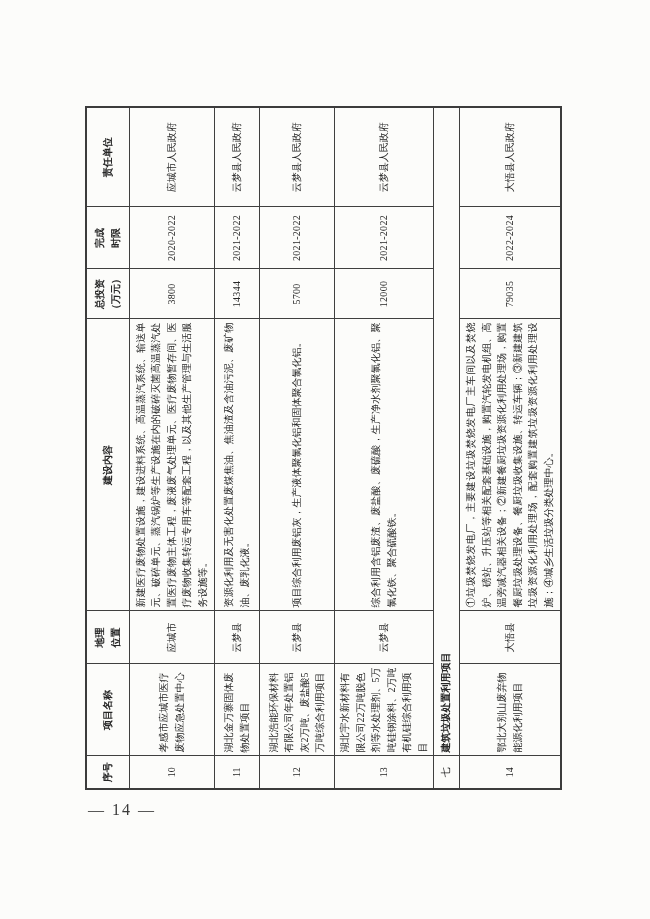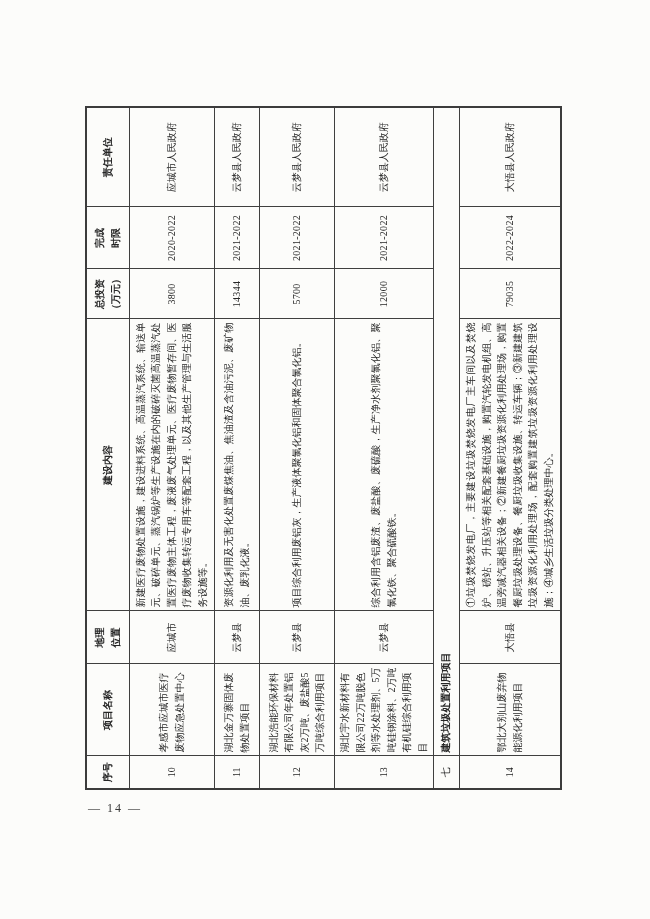--- a/index.html
+++ b/index.html
@@ -56,21 +56,21 @@
   td.c-section{
     text-align:left;
     font-weight:bold;
     font-size:10.5px;
     padding-left:6px;
     color:#161616;
   }
   .pageno{
     position:absolute;
     left:88px;top:801px;
-    font-size:12px;
+    font-size:16px;
     color:#3a3a3a;
     letter-spacing:2px;
   }
 </style>
 </head>
 <body>
 
 <div class="sheet">
 
   <div class="rot">

